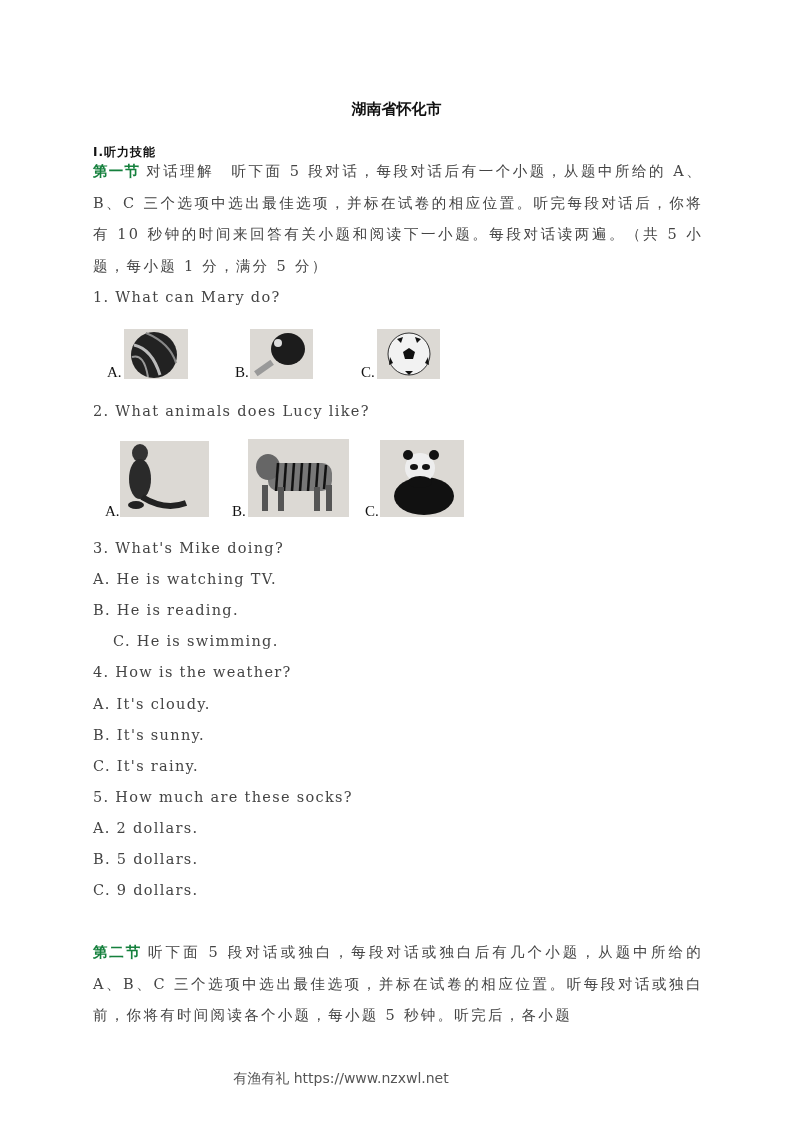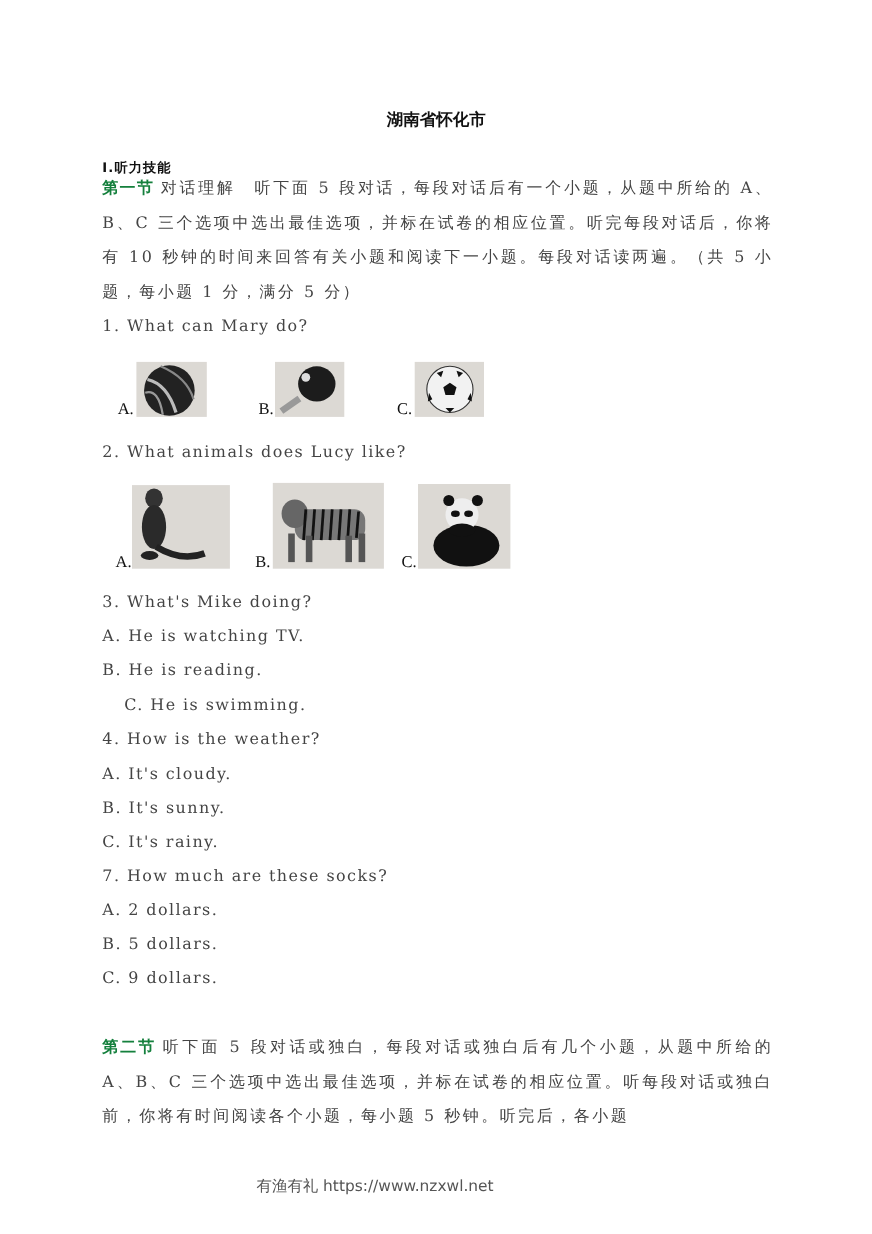--- a/index.html
+++ b/index.html
@@ -113,21 +113,21 @@
 <div class="abs line" style="top:540px;">3. What's Mike doing?</div>
 <div class="abs line" style="top:571px;">A. He is watching TV.</div>
 <div class="abs line" style="top:602px;">B. He is reading.</div>
 <div class="abs line" style="top:633px;margin-left:20px;">C. He is swimming.</div>
 
 <div class="abs line" style="top:664px;">4. How is the weather?</div>
 <div class="abs line" style="top:696px;">A. It's cloudy.</div>
 <div class="abs line" style="top:727px;">B. It's sunny.</div>
 <div class="abs line" style="top:758px;">C. It's rainy.</div>
 
-<div class="abs line" style="top:789px;">7. How much are these socks?</div>
+<div class="abs line" style="top:789px;">5. How much are these socks?</div>
 <div class="abs line" style="top:820px;">A. 2 dollars.</div>
 <div class="abs line" style="top:851px;">B. 5 dollars.</div>
 <div class="abs line" style="top:882px;">C. 9 dollars.</div>
 
 <div class="abs para" style="top:937px;">
   <b>第二节</b><span>听下面 5 段对话或独白，每段对话或独白后有几个小题，从题中所给的 A、B、C 三个选项中选出最佳选项，并标在试卷的相应位置。听每段对话或独白前，你将有时间阅读各个小题，每小题 5 秒钟。听完后，各小题</span>
 </div>
 
 <div class="abs footer">有渔有礼 https://www.nzxwl.net</div>
 

